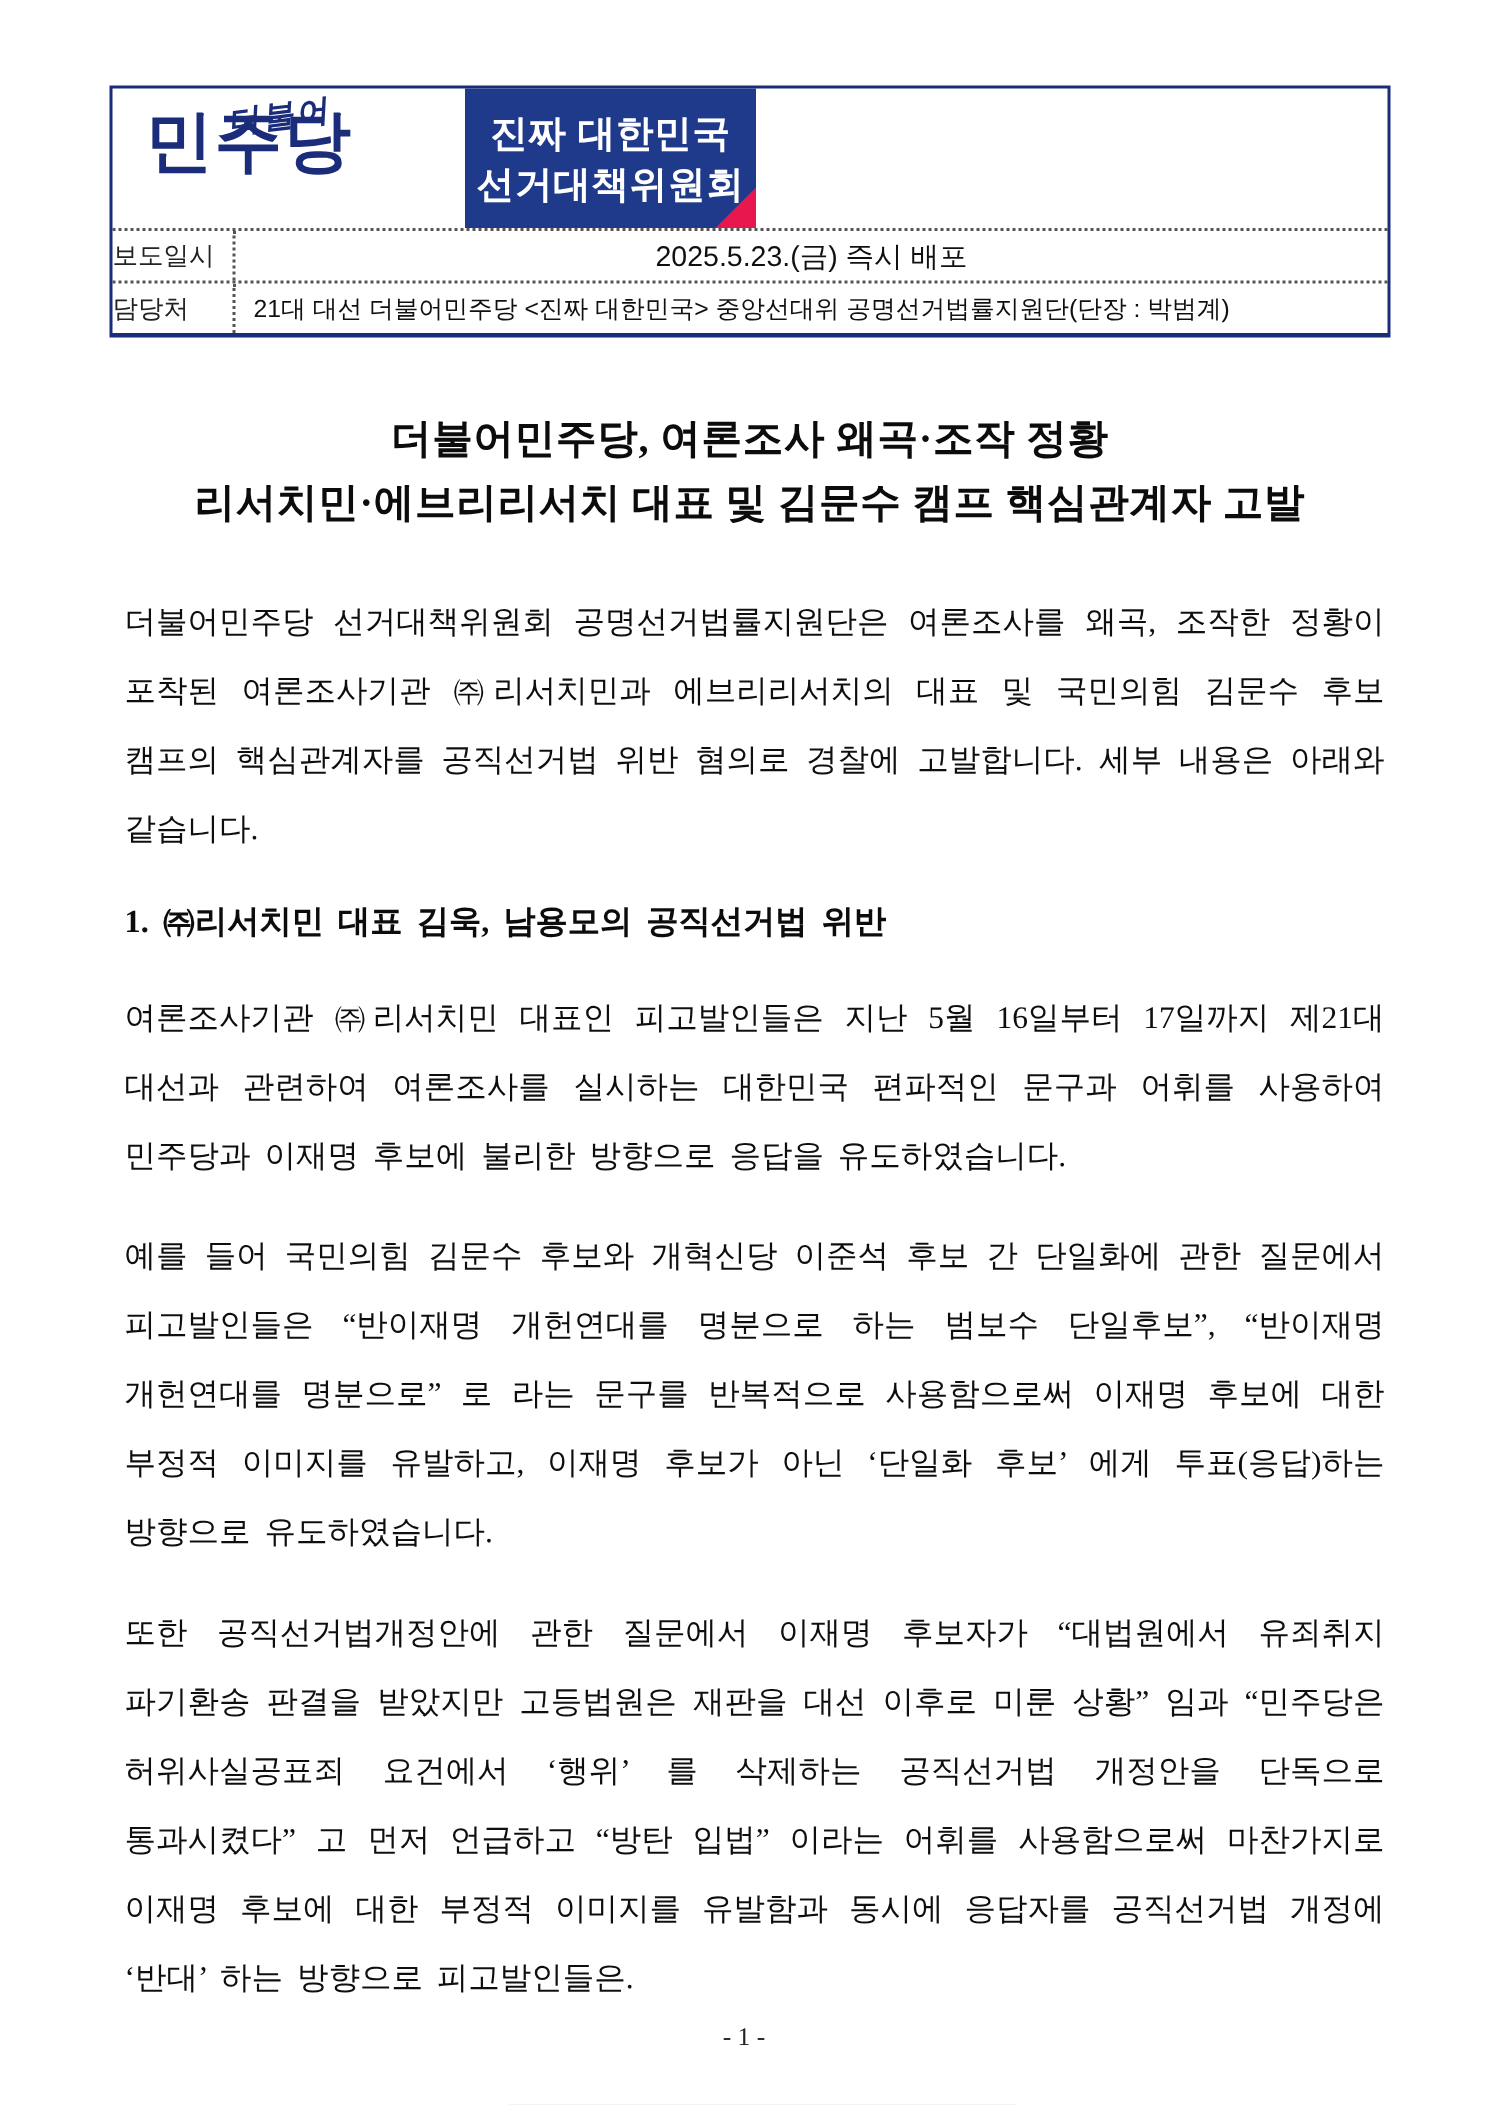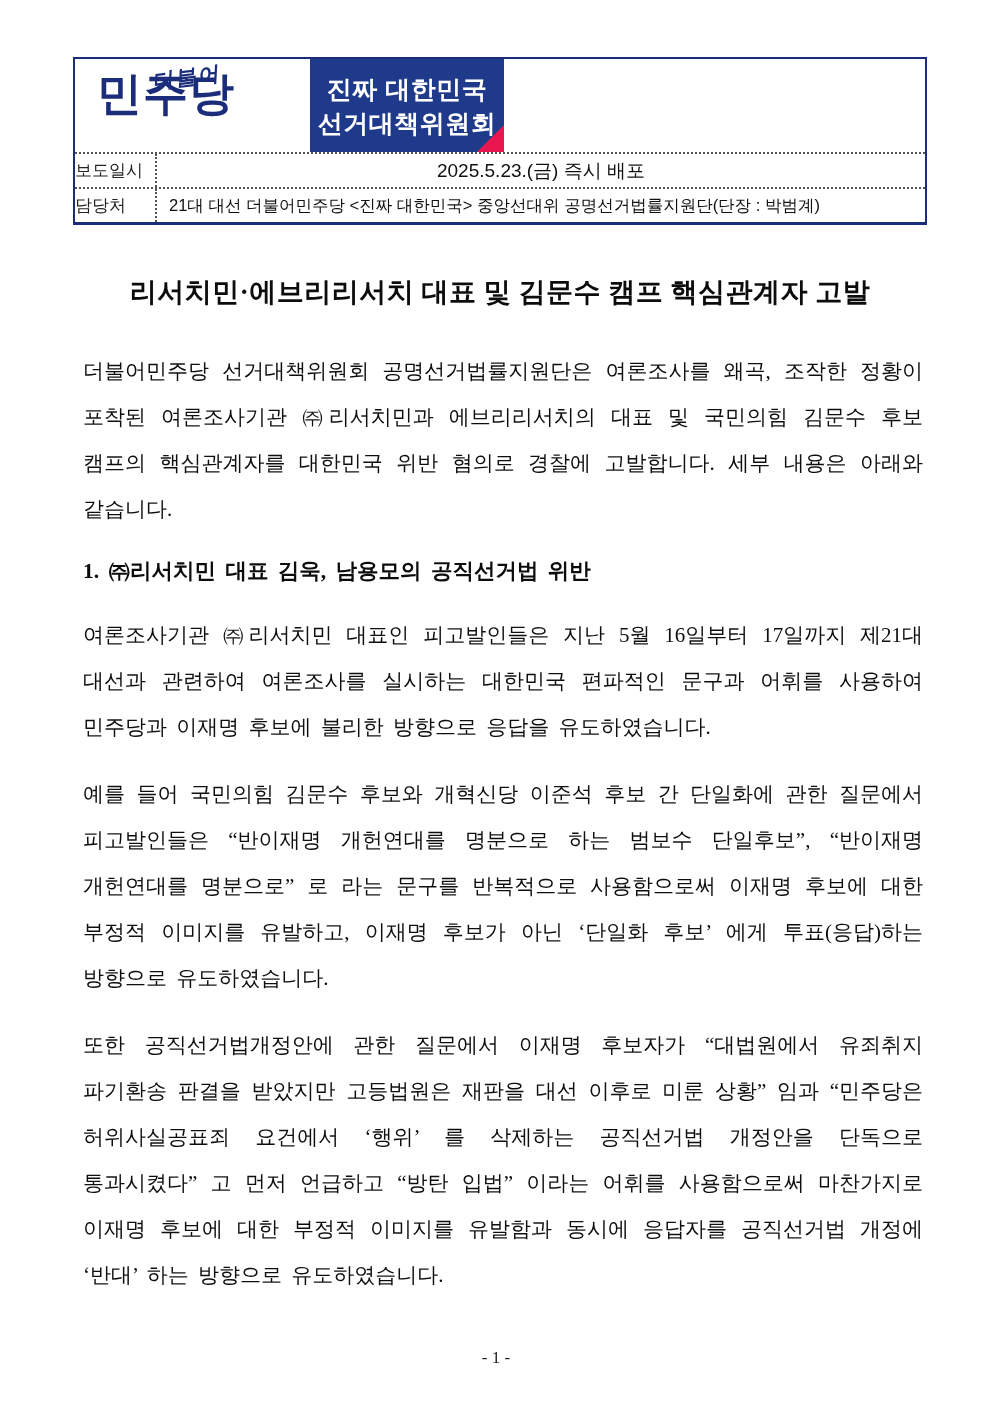--- a/index.html
+++ b/index.html
@@ -104,26 +104,27 @@
       <div class="info-label">보도일시</div>
       <div class="info-value center">2025.5.23.(금) 즉시 배포</div>
     </div>
     <div class="info-row">
       <div class="info-label">담당처</div>
       <div class="info-value left">21대 대선 더불어민주당 &lt;진짜 대한민국&gt; 중앙선대위 공명선거법률지원단(단장 : 박범계)</div>
     </div>
   </div>
 
   <div class="doc-title">
+    <div>더불어민주당, 여론조사 왜곡·조작 정황</div>
     <div>리서치민·에브리리서치 대표 및 김문수 캠프 핵심관계자 고발</div>
   </div>
 
   <div class="content">
-    <p class="body-par">더불어민주당 선거대책위원회 공명선거법률지원단은 여론조사를 왜곡, 조작한 정황이 포착된 여론조사기관 ㈜리서치민과 에브리리서치의 대표 및 국민의힘 김문수 후보 캠프의 핵심관계자를 대한민국 위반 혐의로 경찰에 고발합니다. 세부 내용은 아래와 같습니다.</p>
+    <p class="body-par">더불어민주당 선거대책위원회 공명선거법률지원단은 여론조사를 왜곡, 조작한 정황이 포착된 여론조사기관 ㈜리서치민과 에브리리서치의 대표 및 국민의힘 김문수 후보 캠프의 핵심관계자를 공직선거법 위반 혐의로 경찰에 고발합니다. 세부 내용은 아래와 같습니다.</p>
     <h2 class="section-heading">1. ㈜리서치민 대표 김욱, 남용모의 공직선거법 위반</h2>
     <p class="body-par">여론조사기관 ㈜리서치민 대표인 피고발인들은 지난 5월 16일부터 17일까지 제21대 대선과 관련하여 여론조사를 실시하는 대한민국 편파적인 문구과 어휘를 사용하여 민주당과 이재명 후보에 불리한 방향으로 응답을 유도하였습니다.</p>
     <p class="body-par">예를 들어 국민의힘 김문수 후보와 개혁신당 이준석 후보 간 단일화에 관한 질문에서 피고발인들은 “반이재명 개헌연대를 명분으로 하는 범보수 단일후보”, “반이재명 개헌연대를 명분으로” 로 라는 문구를 반복적으로 사용함으로써 이재명 후보에 대한 부정적 이미지를 유발하고, 이재명 후보가 아닌 ‘단일화 후보’ 에게 투표(응답)하는 방향으로 유도하였습니다.</p>
-    <p class="body-par">또한 공직선거법개정안에 관한 질문에서 이재명 후보자가 “대법원에서 유죄취지 파기환송 판결을 받았지만 고등법원은 재판을 대선 이후로 미룬 상황” 임과 “민주당은 허위사실공표죄 요건에서 ‘행위’ 를 삭제하는 공직선거법 개정안을 단독으로 통과시켰다” 고 먼저 언급하고 “방탄 입법” 이라는 어휘를 사용함으로써 마찬가지로 이재명 후보에 대한 부정적 이미지를 유발함과 동시에 응답자를 공직선거법 개정에 ‘반대’ 하는 방향으로 유도하였습니다.</p>
+    <p class="body-par">또한 공직선거법개정안에 관한 질문에서 이재명 후보자가 “대법원에서 유죄취지 파기환송 판결을 받았지만 고등법원은 재판을 대선 이후로 미룬 상황” 임과 “민주당은 허위사실공표죄 요건에서 ‘행위’ 를 삭제하는 공직선거법 개정안을 단독으로 통과시켰다” 고 먼저 언급하고 “방탄 입법” 이라는 어휘를 사용함으로써 마찬가지로 이재명 후보에 대한 부정적 이미지를 유발함과 동시에 응답자를 공직선거법 개정에 ‘반대’ 하는 방향으로 피고발인들은.</p>
   </div>
 
   <div class="footer">- 1 -</div>
 
 </div>
 
 </body></html>

